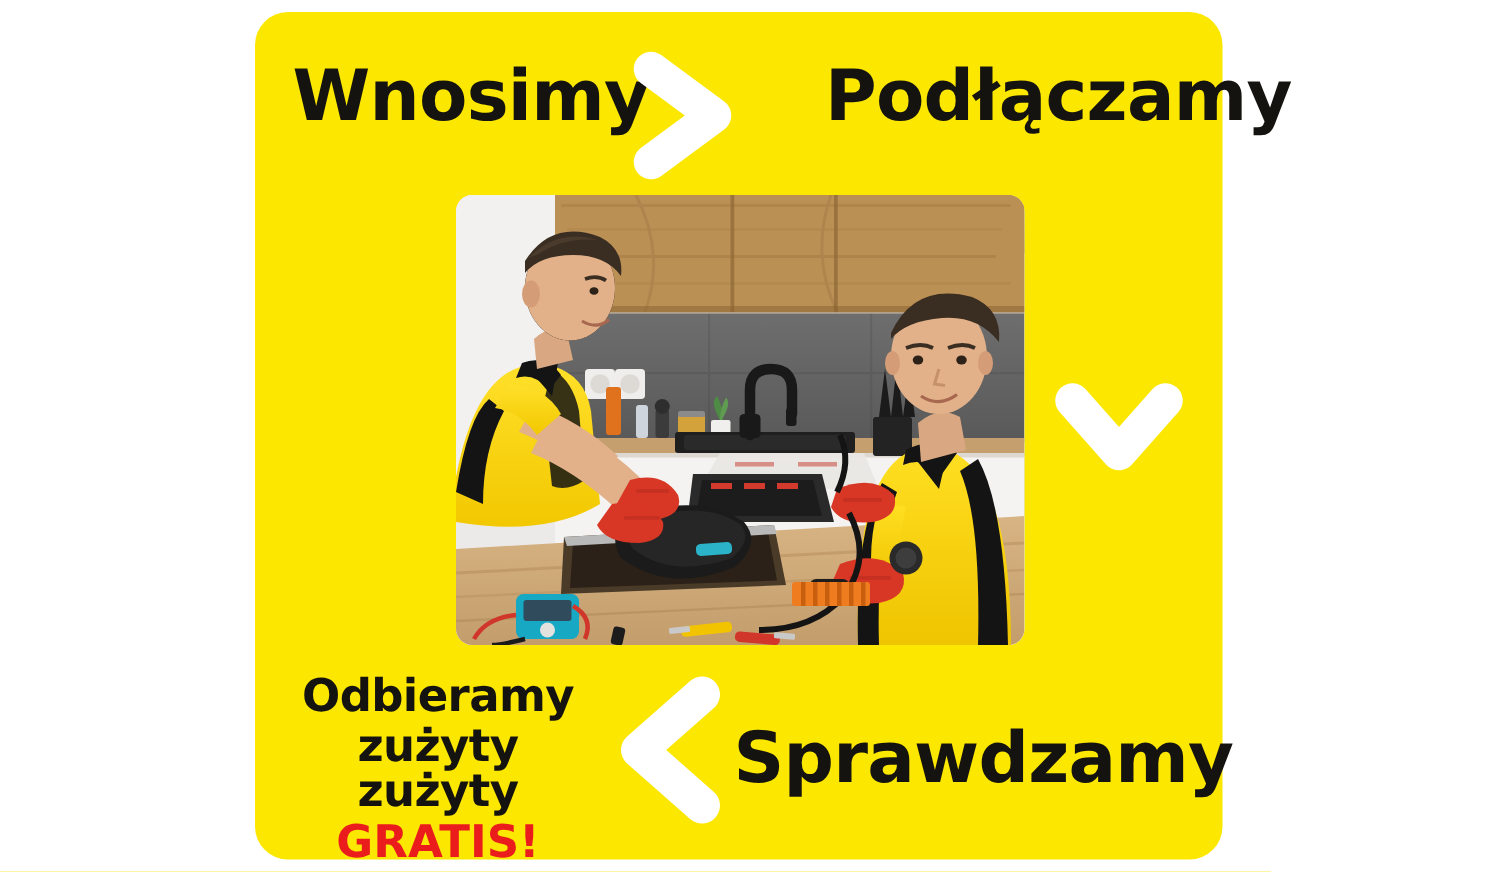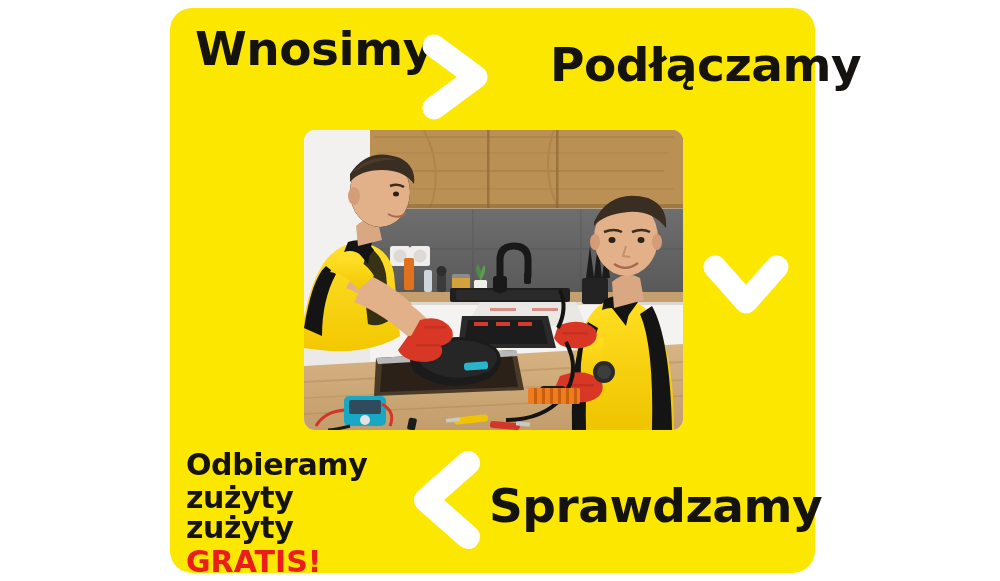--- a/index.html
+++ b/index.html
@@ -17,28 +17,28 @@
   }
 
   
   .hl{
     position:absolute;
     font-family:"DejaVu Sans", sans-serif;
     font-weight:700;color:#15130f;
     letter-spacing:-0.5px;white-space:nowrap;
     line-height:1;
   }
-  #t-wnosimy{left:195px;top:25px;font-size:47px;}
+  #t-wnosimy{left:195px;top:41px;font-size:47px;}
   #t-podlaczamy{left:502px;top:41px;font-size:47px;margin-left:48px;}
   #t-sprawdzamy{left:489px;top:482px;font-size:47px;}
 
   
   .blk{
     position:absolute;left:186px;top:450px;width:212px;
-    text-align:left;line-height:1.02;
+    text-align:center;line-height:1.02;
     font-family:"DejaVu Sans", sans-serif;font-weight:700;
     color:#15130f;letter-spacing:-0.4px;
   }
   .blk .l1{font-size:30px;display:block;}
   .blk .l2{font-size:30px;display:block;margin-top:2px;}
   .blk .l3{font-size:30px;display:block;margin-top:3px;color:#ea1c1c;letter-spacing:0px;}
 
   
   .chev{position:absolute;}
   #chev-right{left:418px;top:32px;width:76px;height:90px;}

